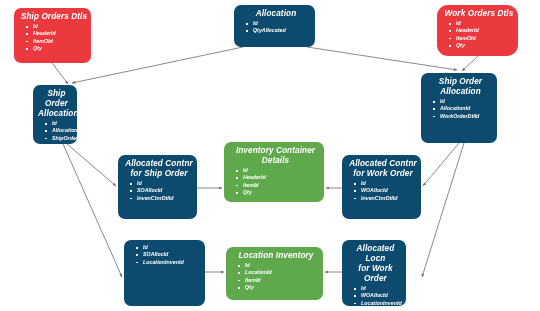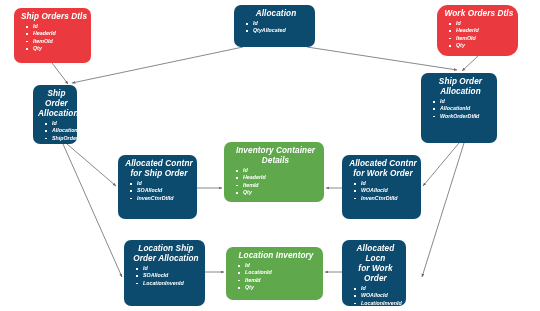--- a/index.html
+++ b/index.html
@@ -179,22 +179,20 @@
     <div class="node-title">Allocated Contnr
 for Work Order</div>
     <ul class="fields">
       <li>Id</li>
       <li>WOAllocId</li>
       <li>InvenCtnrDtlId</li>
     </ul>
   </div>
 
   <div class="node amber" id="n-loc-ship-alloc">
-    <div class="node-title">Location Ship
-Order Allocation</div>
     <ul class="fields">
       <li>Id</li>
       <li>SOAllocId</li>
       <li>LocationInvenId</li>
     </ul>
   </div>
 
   <div class="node green" id="n-location-inventory">
     <div class="node-title">Location Inventory</div>
     <ul class="fields">

